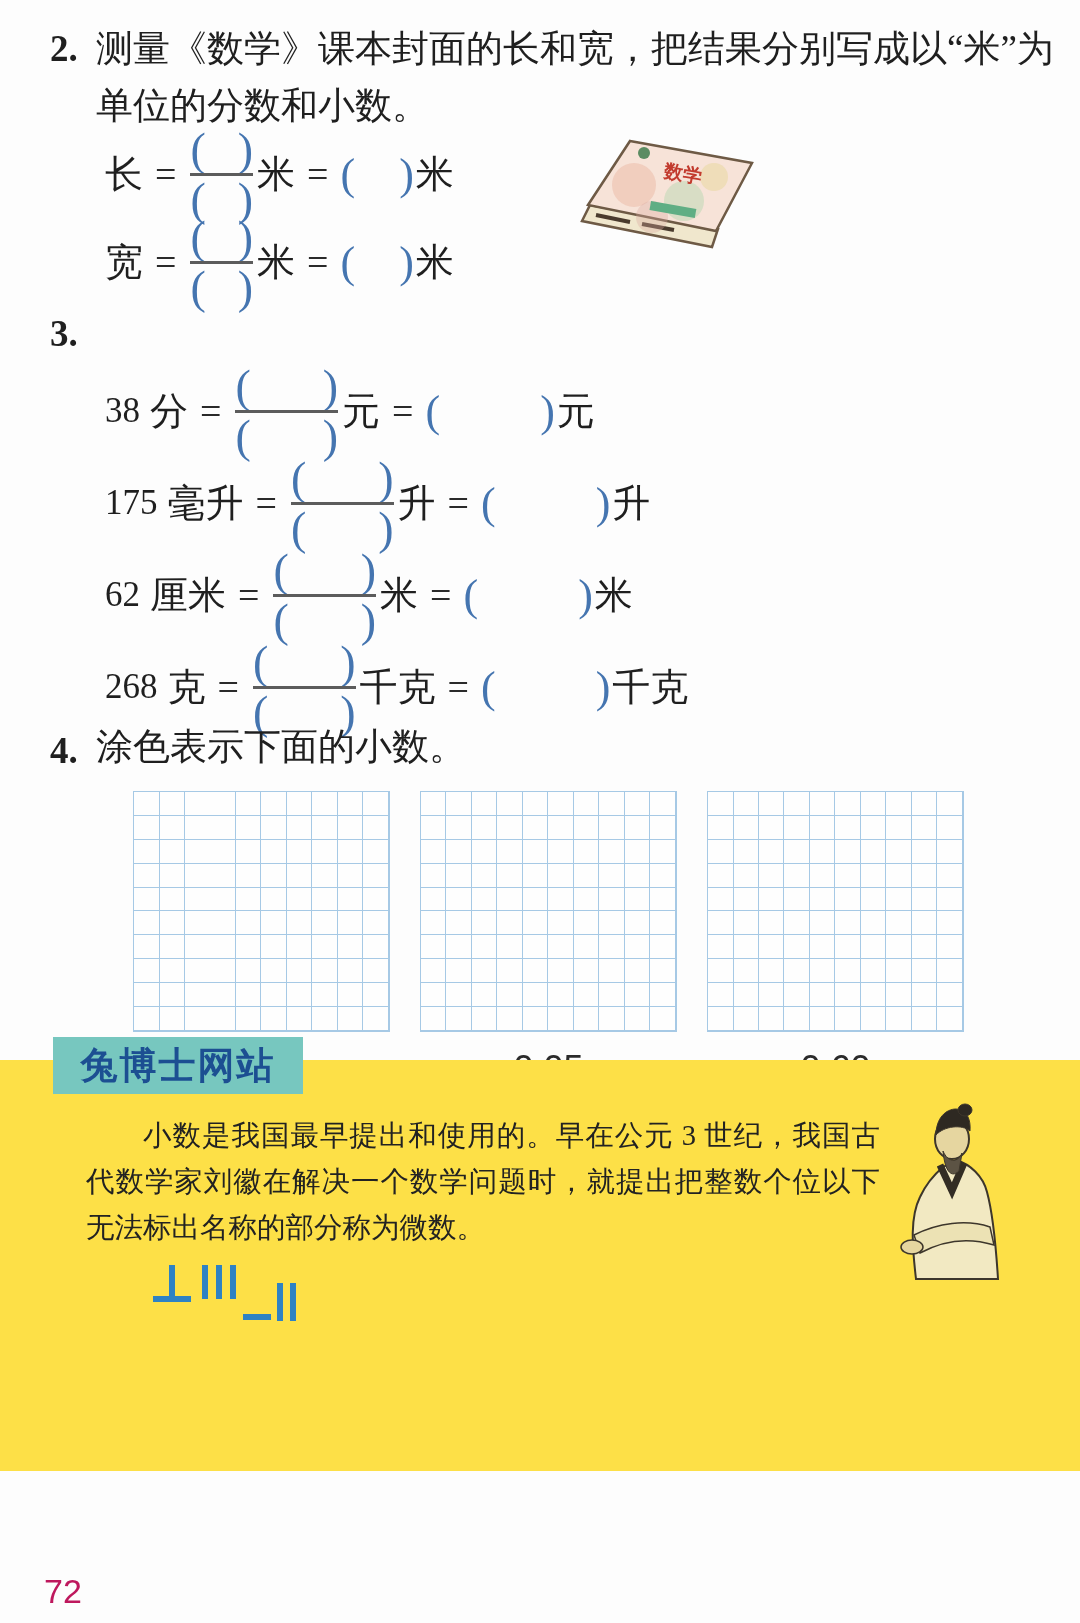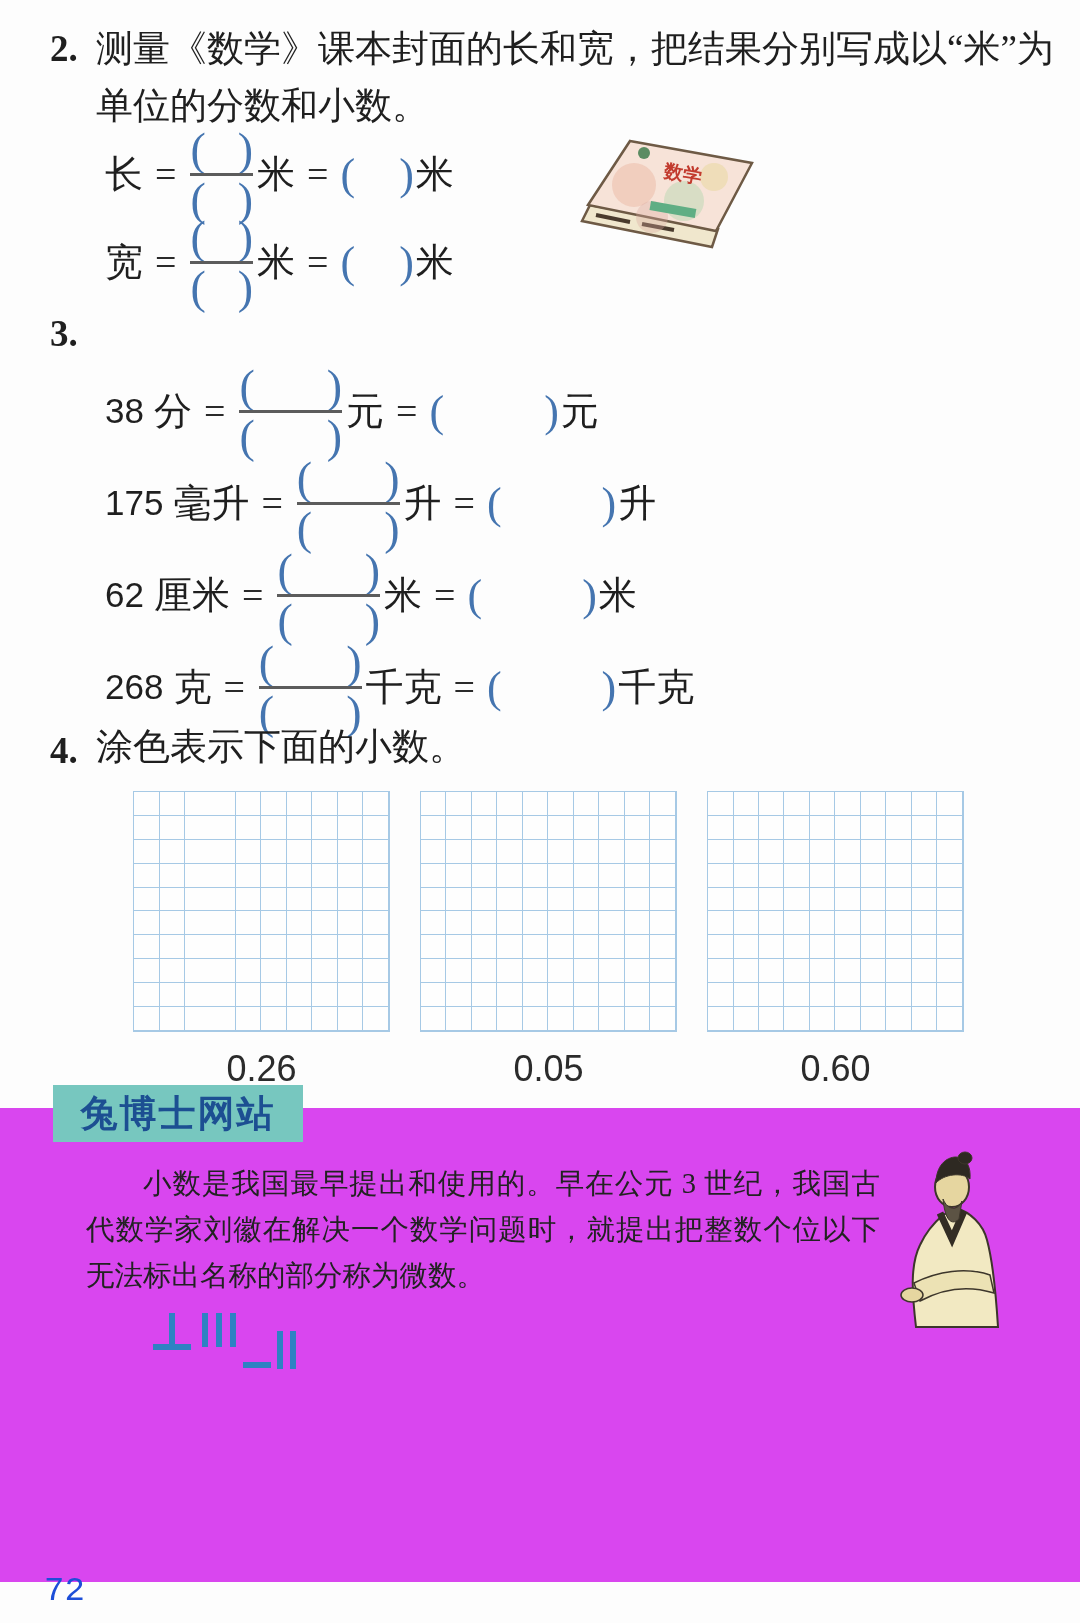--- a/index.html
+++ b/index.html
@@ -10,21 +10,21 @@
     font-family:"Liberation Serif","DejaVu Serif",serif;
     color:#1f1f1f;
   }
   
   .p-head { display:flex; padding-left:50px; }
   .p-num  { width:46px; font-weight:bold; font-size:37px; line-height:57px; flex:none; }
   .p-text { font-size:37px; line-height:57px; letter-spacing:0; }
   
   .eq-area { padding-left:105px; }
   .eq-row { display:flex; align-items:center; font-size:38px; }
-  .digits { font-family:Liberation Sans, sans-serif; font-size:35px; margin-right:10px; }
+  .digits { font-family:Liberation Serif, serif; font-size:35px; margin-right:10px; }
   .eq-sym { margin:0 12px; color:#2a2a2a; }
   .unit { margin-left:2px; }
   .pr { color:#4575b0; font-family:"Liberation Serif",serif; }
   .frac { display:inline-flex; flex-direction:column; align-items:center; margin:0 2px; }
   .fr-row { display:flex; align-items:center; justify-content:space-between; height:47px; font-size:46px; line-height:47px; }
   .fr-row .pr { font-size:46px; }
   .fr-bar { width:100%; height:3px; background:#5c5c5c; }
   .gap-n { display:inline-block; width:32px; }   
   .gap-w { display:inline-block; width:72px; }   
   .parens { display:inline-flex; align-items:center; font-size:44px; }
@@ -46,36 +46,36 @@
   .gcell { display:flex; flex-direction:column; align-items:center; }
   .grid {
     width:255px; height:239px; box-sizing:content-box;
     border:1px solid #a6c9e5; background:#fefefe;
     background-image:
       repeating-linear-gradient(to right, transparent 0 24.5px, #a6c9e5 24.5px 25.5px),
       repeating-linear-gradient(to bottom, transparent 0 22.9px, #a6c9e5 22.9px 23.9px);
   }
   .glabel { margin-top:16px; font-family:"Liberation Sans","DejaVu Sans",sans-serif; font-size:36px; color:#2b2b2b; }
   
-  #panel { position:absolute; top:1108px; left:0; width:1080px; height:474px; background:#d946ef; }
+  #panel { position:absolute; top:1060px; left:0; width:1080px; height:411px; background:#fde047; }
   #panel-tab {
     position:absolute; top:-23px; left:53px; width:250px; height:57px;
     background:#77c7bf; color:#1c4f92; display:flex; align-items:center; justify-content:center;
     font-size:37px; font-weight:bold; letter-spacing:2px;
   }
   .panel-body {
     padding:45px 70px 0 78px; font-size:28.5px; line-height:46px;
     text-align:justify; color:#222;
   }
   .panel-body p { margin:8px; text-indent:2em; }
   #scholar { float:right; width:120px; height:180px; margin:-4px 0 0 10px; }
   #rods { display:inline-block; vertical-align:-14px; margin-left:6px; }
   #page-num {
     position:absolute; left:44px; top:1572px;
-    font-family:Liberation Mono, monospace; font-size:34px; color:#1d4ed8;
+    font-family:Liberation Sans, sans-serif; font-size:34px; color:#be185d;
   }
 </style>
 </head>
 <body>
 
 <div class="page">
 
   <section id="problem2">
     <div class="p-head">
       <span class="p-num">2.</span>

